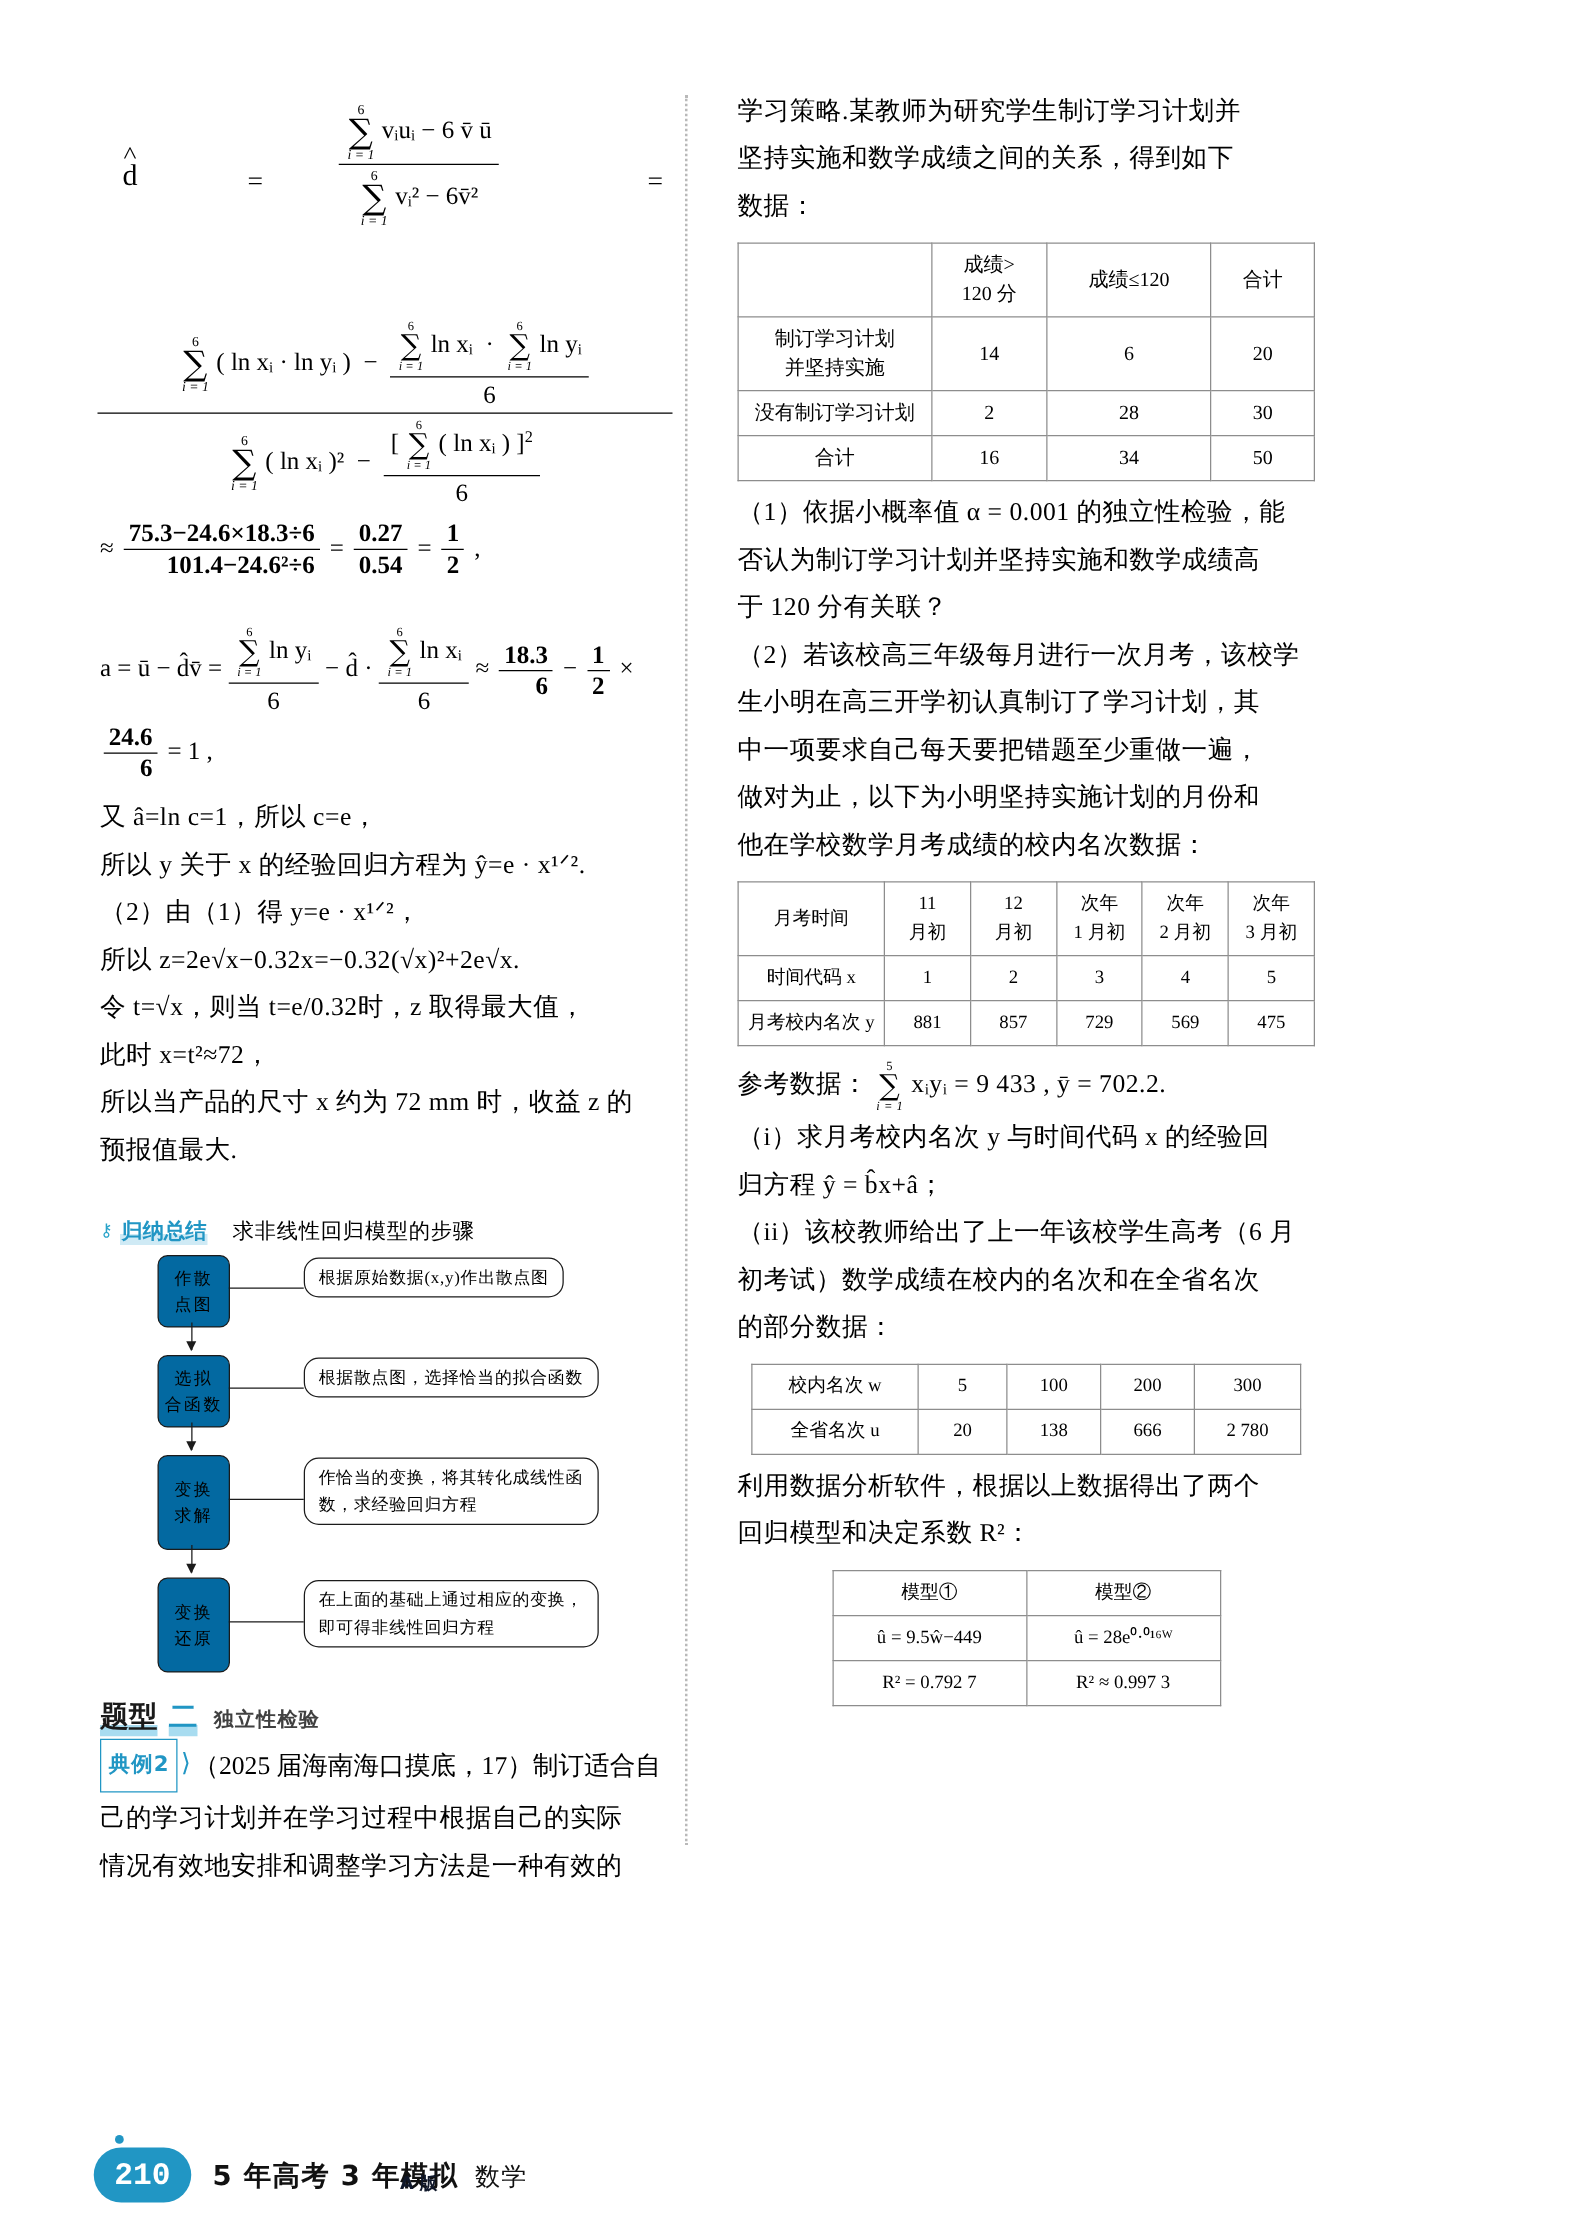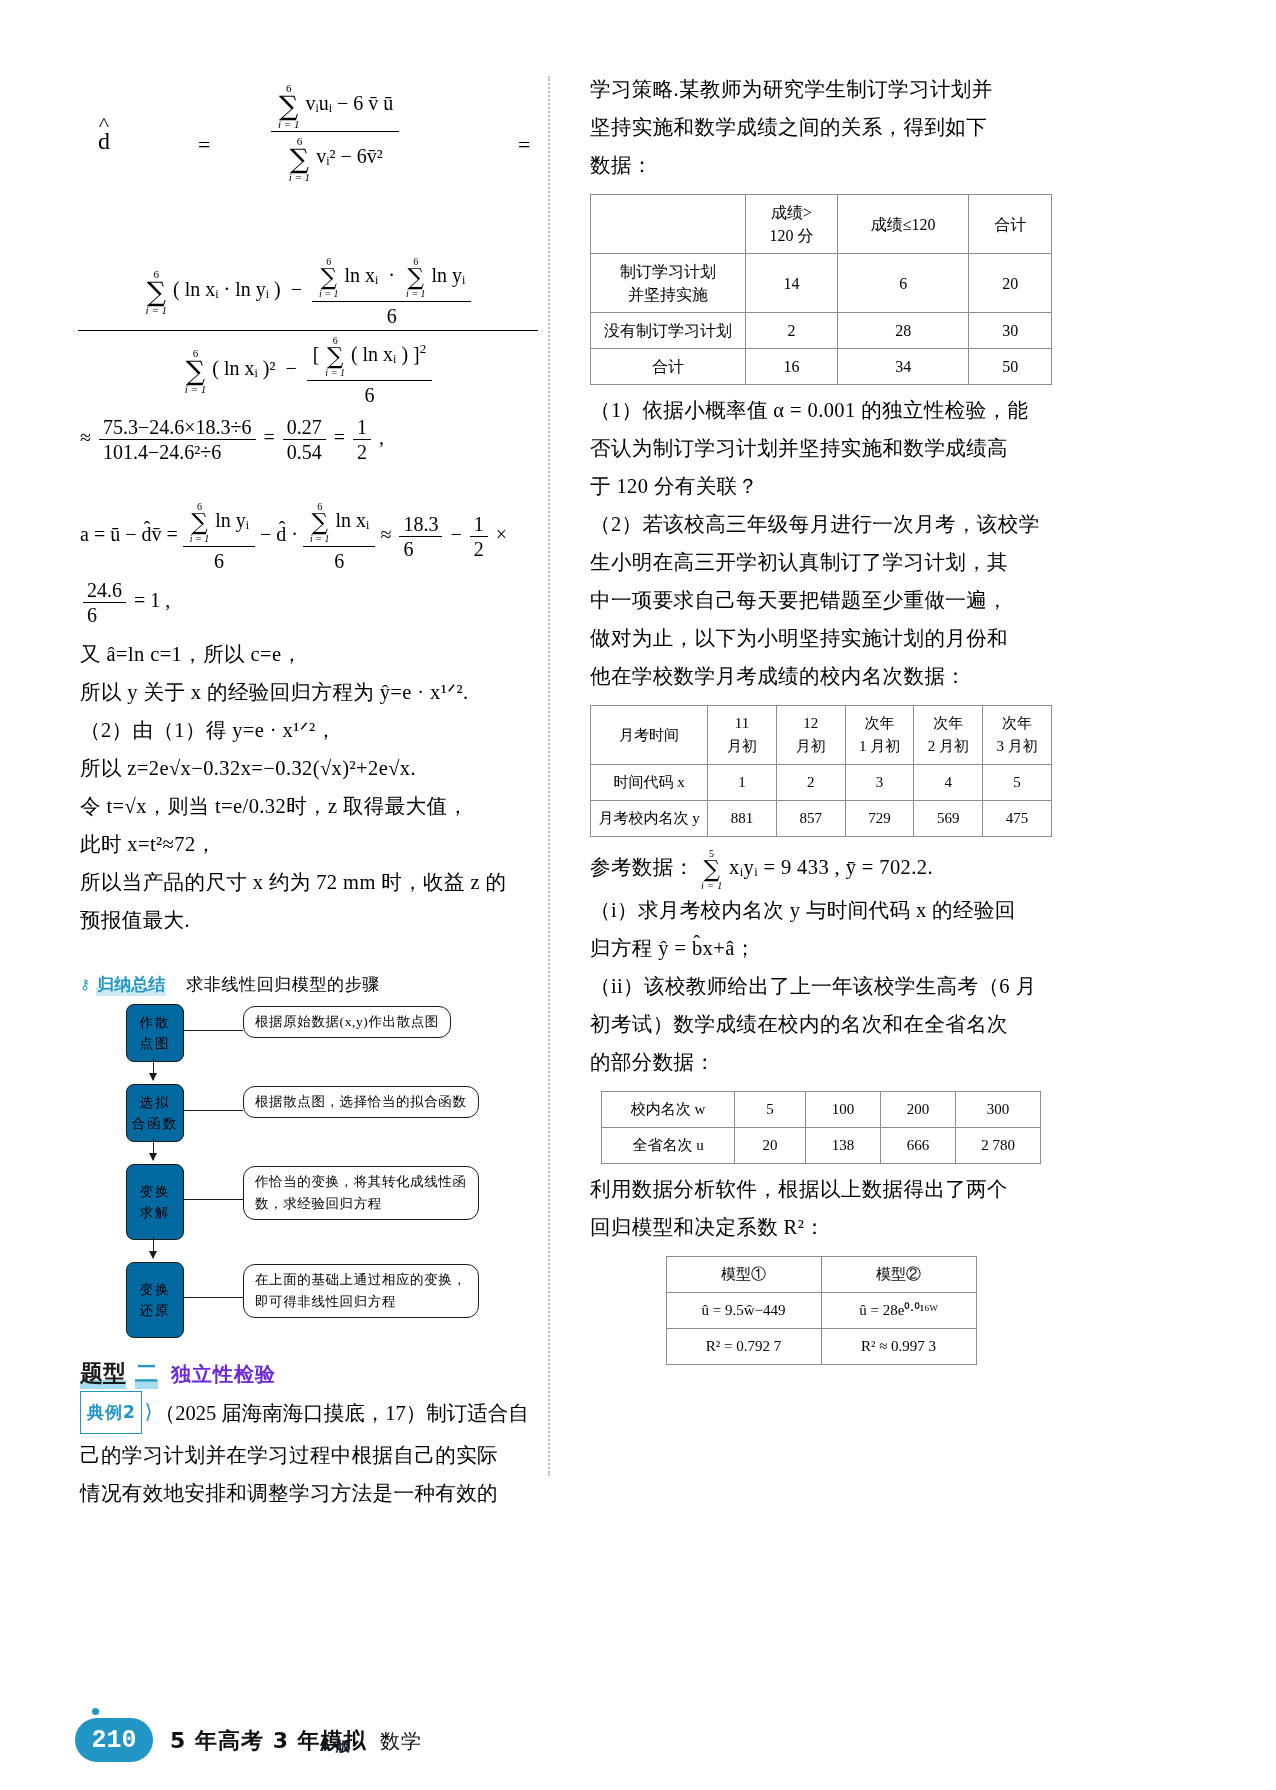--- a/index.html
+++ b/index.html
@@ -26,21 +26,21 @@
   .ln{font-size:20.5px;line-height:38px;letter-spacing:.4px;white-space:nowrap;}
   .it{font-family:"Liberation Serif",serif;}
   .sup{font-size:.65em;vertical-align:super;}
   .hatwrap{position:relative;display:inline-block;}
   .hatwrap::before{
     content:"^";position:absolute;left:50%;top:-.72em;
     transform:translateX(-50%) scaleX(1.15);font-size:.8em;font-style:normal;
   }
 
   
-  .frac{display:inline-block;vertical-align:middle;text-align:left;margin:0 3px;}
+  .frac{display:inline-block;vertical-align:middle;text-align:right;margin:0 3px;font-weight:bold;}
   .frac .num{display:block;padding:0 4px;border-bottom:1.3px solid #000;line-height:1.22;}
   .frac .den{display:block;padding:0 4px;line-height:1.22;}
   .bigfrac{display:inline-block;vertical-align:middle;text-align:center;}
   .bigfrac .num{display:block;border-bottom:1.4px solid #000;padding:0 6px 2px;}
   .bigfrac .den{display:block;padding:3px 6px 0;}
 
   
   .sum{display:inline-block;vertical-align:middle;text-align:center;line-height:1;margin:0 1px;position:relative;top:1px;}
   .sum .top{display:block;font-size:11px;line-height:11px;}
   .sum .sig{display:block;font-size:27px;line-height:24px;font-family:"DejaVu Serif",serif;}
@@ -104,21 +104,21 @@
     font-weight:bold;font-size:23px;color:#1a1a1a;
     background:linear-gradient(to bottom,transparent 72%,#a8dcf0 72%);
   }
   .tixing .tx-n{
     font-family:"DejaVu Sans","Liberation Sans",sans-serif;
     font-weight:bold;font-size:23px;color:#2196c4;
     background:linear-gradient(to bottom,transparent 72%,#a8dcf0 72%);
   }
   .tixing .tx-t{
     font-family:Liberation Serif, serif;
-    font-weight:bold;font-size:20px;color:#6d28d9;letter-spacing:1px;margin-left:4px;
+    font-weight:bold;font-size:16px;color:#404040;letter-spacing:1px;margin-left:4px;
   }
 
   .dianli-row{margin-top:4px;font-size:20.5px;line-height:38px;}
   .dianli{
     display:inline-block;border:1.6px solid #2196c4;color:#2196c4;
     font-family:"DejaVu Sans","Liberation Sans",sans-serif;font-weight:bold;
     font-size:17px;padding:1px 5px 2px 6px;margin-right:3px;
     position:relative;top:-2px;letter-spacing:1px;
   }
   .dianli-tail{color:#2196c4;font-size:20px;position:relative;top:-2px;margin-right:2px;}

